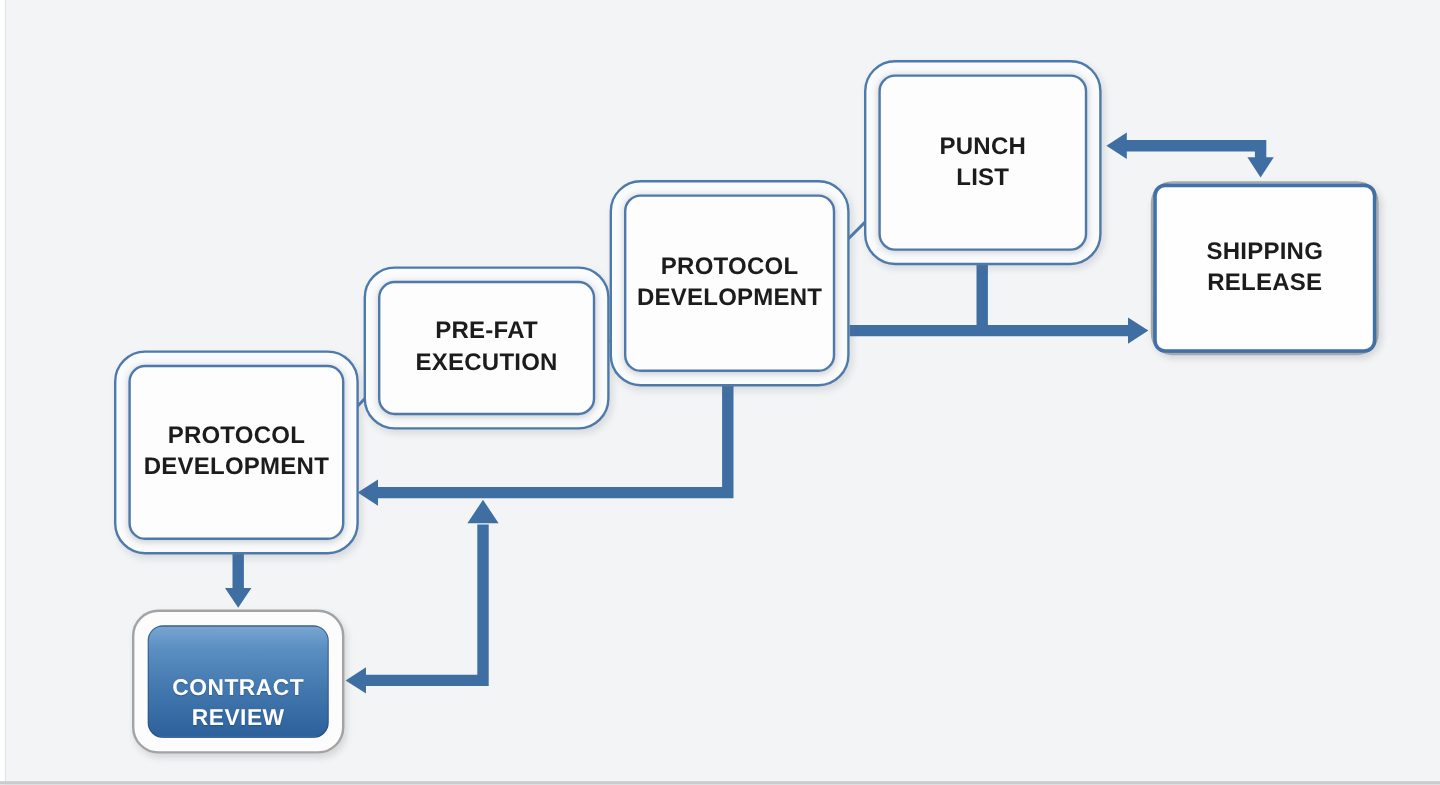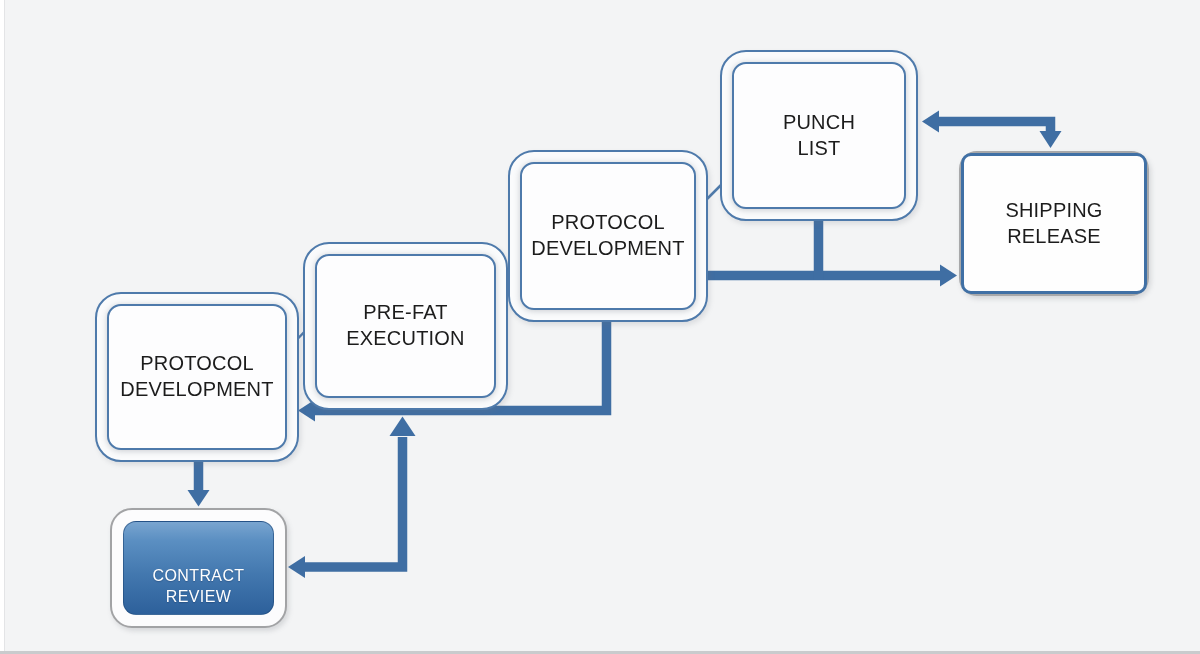--- a/index.html
+++ b/index.html
@@ -22,21 +22,21 @@
   .connector-layer { position: absolute; left: 0; top: 0; }
 
   .node { position: absolute; box-sizing: border-box; }
   .node .inner {
     width: 100%; height: 100%; box-sizing: border-box;
     display: flex; align-items: center; justify-content: center;
     text-align: center;
   }
   .label {
     white-space: pre-line;
-    font-weight: 400;
+    font-weight: 700;
     font-size: 20px;
     line-height: 1.28;
     color: #1c1c1c;
     letter-spacing: 0.2px;
   }
 
   
   .node.outlined {
     border: 2px solid #4e7aab;
     border-radius: 26px;
@@ -72,21 +72,21 @@
     padding: 11px;
     box-shadow: 2px 3px 5px rgba(110,115,125,0.22);
   }
   .node.blue-filled .inner {
     border: 1px solid rgba(32,76,124,0.65);
     border-radius: 13px;
     background: linear-gradient(180deg, #79a5d0 0%, #5b8fc2 20%, #4277ae 58%, #2d609b 100%);
   }
   .node.blue-filled .label {
     color: #ffffff;
-    font-size: 16px;
+    font-size: 19px;
     letter-spacing: 0.4px;
     text-shadow: 0 1px 1px rgba(20,50,90,0.35);
     margin-top: 37px;
   }
 </style>
 </head>
 <body>
 
 <div class="canvas">
 
@@ -134,21 +134,21 @@
     </g>
   </svg>
 
   <div class="node outlined" style="left:95px; top:292px; width:204px; height:170px;">
     <div class="inner">
       <span class="label">PROTOCOL
 DEVELOPMENT</span>
     </div>
   </div>
 
-  <div class="node outlined" style="left:303px; top:242px; width:205px; height:168px;">
+  <div class="node outlined" style="left:303px; top:222px; width:205px; height:136px;">
     <div class="inner">
       <span class="label">PRE-FAT
 EXECUTION</span>
     </div>
   </div>
 
   <div class="node outlined" style="left:508px; top:150px; width:200px; height:172px;">
     <div class="inner">
       <span class="label">PROTOCOL
 DEVELOPMENT</span>

